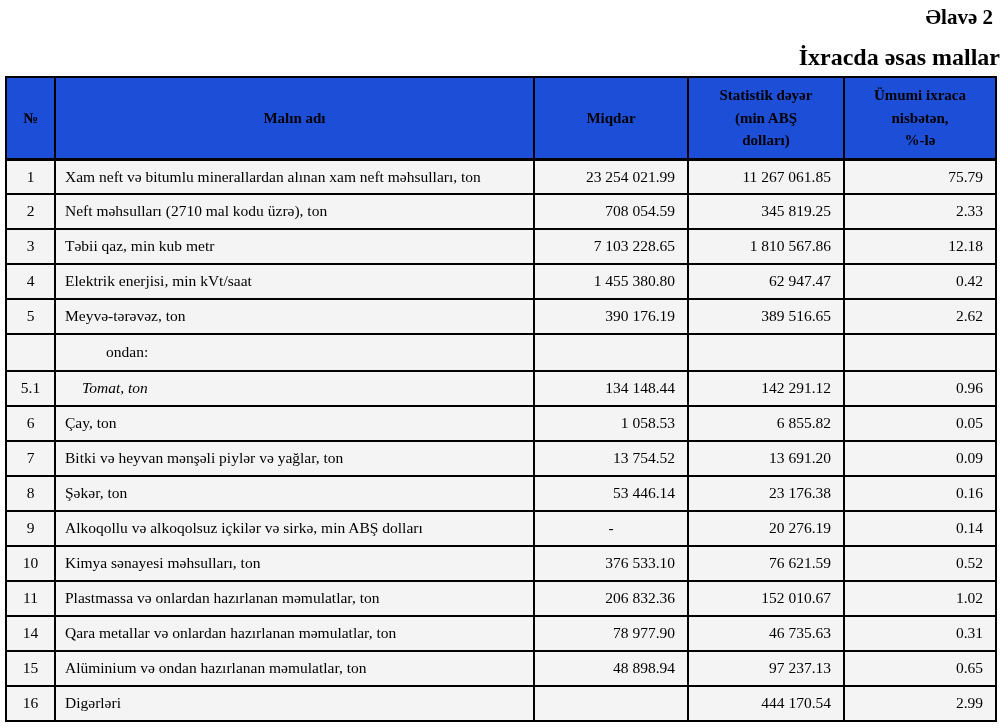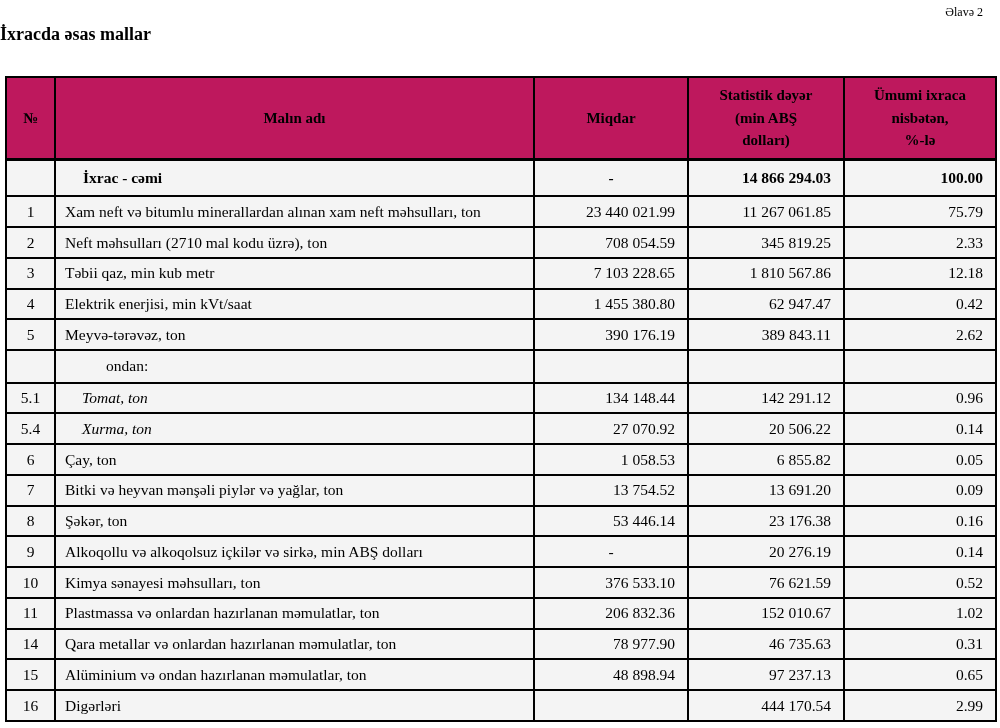--- a/index.html
+++ b/index.html
@@ -12,49 +12,49 @@
     width: 1000px;
     height: 728px;
     background: #ffffff;
     font-family: "Liberation Serif", serif;
     color: #000;
     overflow: hidden;
   }
   .appendix {
     position: absolute;
     top: 5px;
-    right: 17px;
-    font-size: 12px;
-    font-weight: normal;
+    right: 7px;
+    font-size: 21px;
+    font-weight: bold;
   }
   .doc-title {
     position: absolute;
-    top: 24px;
+    top: 44px;
     left: 0;
     width: 100%;
-    text-align: left;
-    font-size: 18px;
+    text-align: right;
+    font-size: 24px;
     font-weight: bold;
   }
   table.export-table {
     position: absolute;
     top: 76px;
     left: 5px;
     width: 990px;
     height: 646px;
     border-collapse: collapse;
     table-layout: fixed;
   }
   .export-table th, .export-table td {
     border: 2px solid #000;
     overflow: hidden;
   }
   .export-table thead tr { height: 82px; }
   .export-table thead th {
-    background: #be185d;
+    background: #1d4ed8;
     font-size: 15px;
     font-weight: bold;
     text-align: center;
     vertical-align: middle;
     line-height: 1.5;
     white-space: pre-line;
     border-bottom: 3px solid #000;
     padding: 0 4px;
   }
   .export-table tbody td {
@@ -105,32 +105,25 @@
         <th>Miqdar</th>
         <th>Statistik dəyər
 (min ABŞ
 dolları)</th>
         <th>Ümumi ixraca
 nisbətən,
 %-lə</th>
       </tr>
     </thead>
     <tbody id="table-body">
-    <tr class="r-total">
-      <td class="cell-no"></td>
-      <td class="cell-name">İxrac - cəmi</td>
-      <td class="cell-qty center-dash">-</td>
-      <td class="cell-value">14 866 294.03</td>
-      <td class="cell-pct">100.00</td>
-    </tr>
 
     <tr class="r-item">
       <td class="cell-no">1</td>
       <td class="cell-name">Xam neft və bitumlu minerallardan alınan xam neft məhsulları, ton</td>
-      <td class="cell-qty">23 440 021.99</td>
+      <td class="cell-qty">23 254 021.99</td>
       <td class="cell-value">11 267 061.85</td>
       <td class="cell-pct">75.79</td>
     </tr>
 
     <tr class="r-item">
       <td class="cell-no">2</td>
       <td class="cell-name">Neft məhsulları (2710 mal kodu üzrə), ton</td>
       <td class="cell-qty">708 054.59</td>
       <td class="cell-value">345 819.25</td>
       <td class="cell-pct">2.33</td>
@@ -149,21 +142,21 @@
       <td class="cell-name">Elektrik enerjisi, min kVt/saat</td>
       <td class="cell-qty">1 455 380.80</td>
       <td class="cell-value">62 947.47</td>
       <td class="cell-pct">0.42</td>
     </tr>
 
     <tr class="r-item">
       <td class="cell-no">5</td>
       <td class="cell-name">Meyvə-tərəvəz, ton</td>
       <td class="cell-qty">390 176.19</td>
-      <td class="cell-value">389 843.11</td>
+      <td class="cell-value">389 516.65</td>
       <td class="cell-pct">2.62</td>
     </tr>
 
     <tr class="r-group">
       <td class="cell-no"></td>
       <td class="cell-name">ondan:</td>
       <td class="cell-qty"></td>
       <td class="cell-value"></td>
       <td class="cell-pct"></td>
     </tr>
@@ -171,27 +164,20 @@
     <tr class="r-sub">
       <td class="cell-no">5.1</td>
       <td class="cell-name">Tomat, ton</td>
       <td class="cell-qty">134 148.44</td>
       <td class="cell-value">142 291.12</td>
       <td class="cell-pct">0.96</td>
     </tr>
 
 
 
-    <tr class="r-sub">
-      <td class="cell-no">5.4</td>
-      <td class="cell-name">Xurma, ton</td>
-      <td class="cell-qty">27 070.92</td>
-      <td class="cell-value">20 506.22</td>
-      <td class="cell-pct">0.14</td>
-    </tr>
 
     <tr class="r-item">
       <td class="cell-no">6</td>
       <td class="cell-name">Çay, ton</td>
       <td class="cell-qty">1 058.53</td>
       <td class="cell-value">6 855.82</td>
       <td class="cell-pct">0.05</td>
     </tr>
 
     <tr class="r-item">

